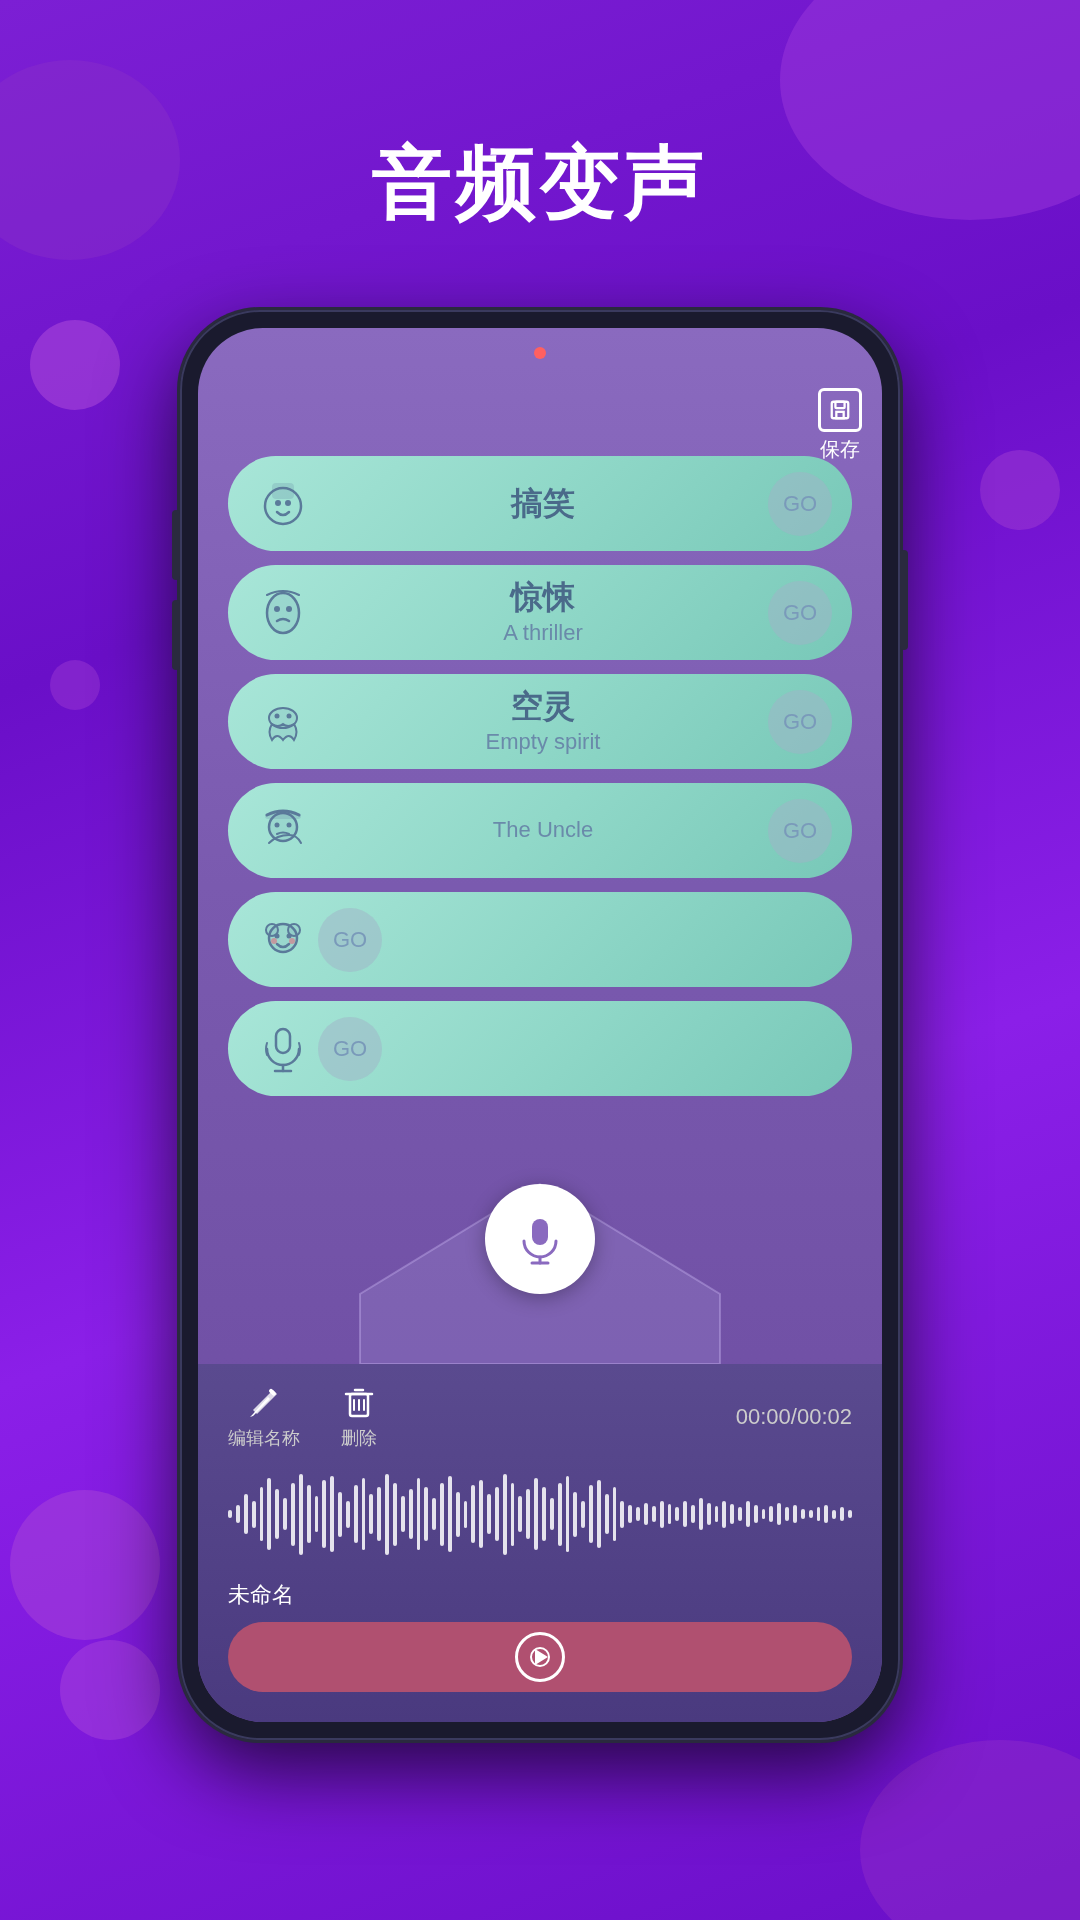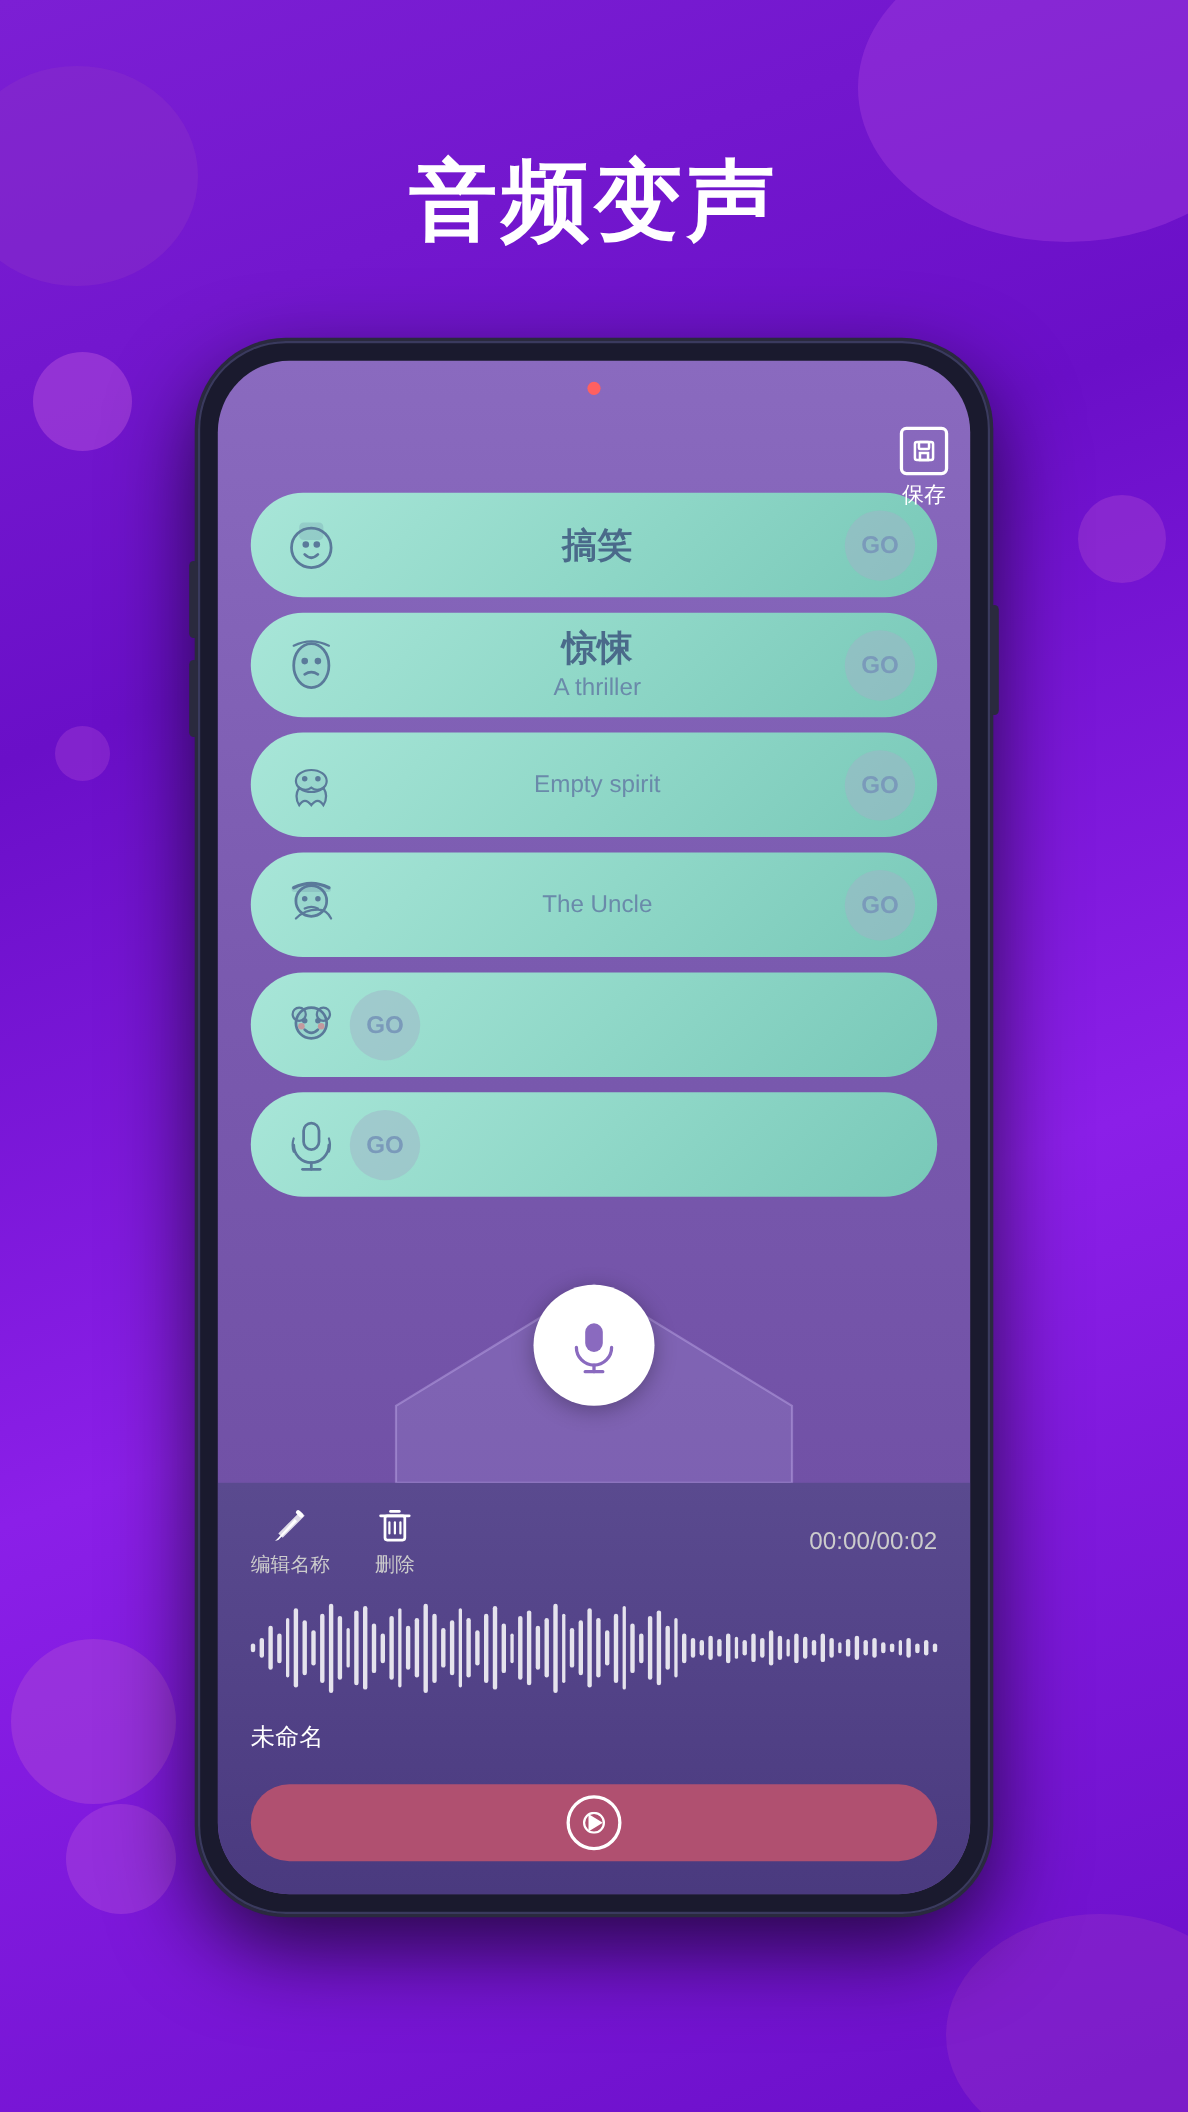--- a/index.html
+++ b/index.html
@@ -214,21 +214,21 @@
 
     .go-btn {
       width: 64px; height: 64px;
       background: rgba(160, 180, 200, 0.5);
       border-radius: 50%;
       display: flex;
       align-items: center;
       justify-content: center;
       color: #7a9aba;
       font-size: 22px;
-      font-weight: 700;
+      font-weight: 400;
       flex-shrink: 0;
       cursor: pointer;
     }
 
     
     .mic-section {
       flex-shrink: 0;
       position: relative;
       height: 200px;
       display: flex;
@@ -315,21 +315,21 @@
     .wave-bar {
       background: white;
       border-radius: 3px;
       width: 5px;
       opacity: 0.85;
     }
 
     .filename {
       color: white;
       font-size: 22px;
-      margin-bottom: 28px;
+      margin-bottom: 12px;
     }
 
     .play-bar {
       background: #b05070;
       border-radius: 50px;
       height: 70px;
       display: flex;
       align-items: center;
       justify-content: center;
       cursor: pointer;
@@ -422,20 +422,21 @@
         <div class="effect-item">
     <div class="effect-icon">
       <svg width="52" height="52" viewBox="0 0 52 52" fill="none">
       <ellipse cx="26" cy="22" rx="14" ry="10" stroke="#5a7a9a" stroke-width="2" fill="rgba(90,122,154,0.1)"></ellipse>
       <path d="M15 28 Q10 36 15 44 Q20 36 26 44 Q32 36 37 44 Q42 36 37 28 Q31 32 26 28 Q21 32 15 28Z" stroke="#5a7a9a" stroke-width="2" fill="rgba(90,122,154,0.1)"></path>
       <circle cx="20" cy="20" r="2.5" fill="#5a7a9a"></circle>
       <circle cx="32" cy="20" r="2.5" fill="#5a7a9a"></circle>
     </svg>
     </div>
     <div class="effect-text">
+      <div class="effect-name-cn">空灵</div>
       <div class="effect-name-en">Empty spirit</div>
     </div>
     <div class="go-btn">GO</div>
   </div>
         <div class="effect-item">
     <div class="effect-icon">
       <svg width="52" height="52" viewBox="0 0 52 52" fill="none">
       <circle cx="26" cy="22" r="14" stroke="#5a7a9a" stroke-width="2.5" fill="rgba(90,122,154,0.1)"></circle>
       <path d="M10 10 Q26 2 42 10" stroke="#5a7a9a" stroke-width="3" stroke-linecap="round" fill="none"></path>
       <rect x="8" y="8" width="36" height="6" rx="3" fill="#5a7a9a" opacity="0.2"></rect>

